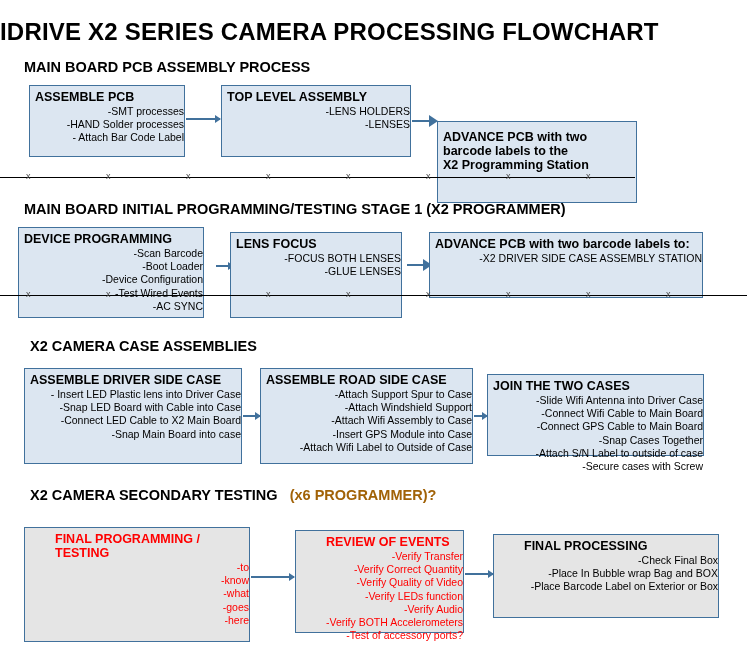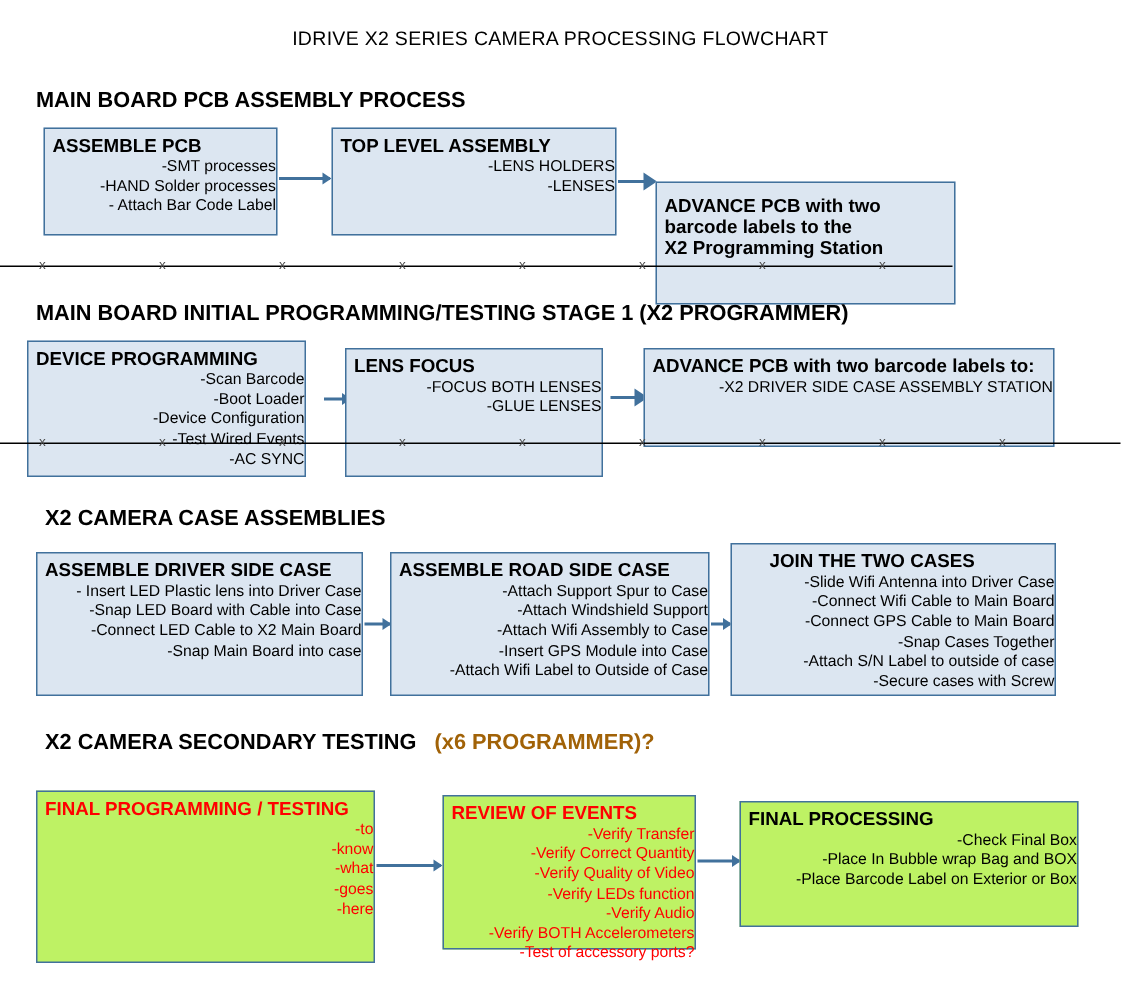--- a/index.html
+++ b/index.html
@@ -18,42 +18,42 @@
   .canvas {
     position: relative;
     width: 747px;
     height: 662px;
   }
   .title {
     position: absolute;
     left: 0;
     top: 18px;
     width: 747px;
-    text-align: center;
-    font-size: 13px;
-    font-weight: normal;
+    font-size: 24px;
+    font-weight: bold;
     letter-spacing: 0.2px;
   }
   .section-head {
     position: absolute;
     font-size: 14.5px;
     font-weight: bold;
     white-space: nowrap;
   }
   .section-head .paren-red {
     color: #a16207;
   }
   .box {
     position: absolute;
     border: 1px solid #41719c;
     background: #dce6f1;
     box-sizing: border-box;
   }
   .box.white {
-    background: #bef264;
+    background: #e5e5e5;
+    padding-left: 25px;
   }
   .box-title {
     font-size: 12.5px;
     font-weight: bold;
     line-height: 14px;
     margin: 4px 0 1px 5px;
     white-space: pre-line;
   }
   .box-title.red {
     color: #ff0000;
@@ -239,21 +239,21 @@
       <div>-Insert GPS Module into Case</div>
       <div>-Attach Wifi Label to Outside of Case</div>
     </div>
   </div>
 
   <div class="arrow" style="left:474px; top:412px; width:13px; height:8px;">
     <div class="shaft"></div>
       <div class="head"></div>
   </div>
 
-  <div class="box" style="left:487px; top:362px; width:217px; height:102px;padding-left:20px;">
+  <div class="box" style="left:487px; top:374px; width:217px; height:82px;">
     <div class="box-title">JOIN THE TWO CASES</div>
     <div class="box-lines">
       <div>-Slide Wifi Antenna into Driver Case</div>
       <div>-Connect Wifi Cable to Main Board</div>
       <div>-Connect GPS Cable to Main Board</div>
       <div>-Snap Cases Together</div>
       <div>-Attach S/N Label to outside of case</div>
       <div>-Secure cases with Screw</div>
     </div>
   </div>

